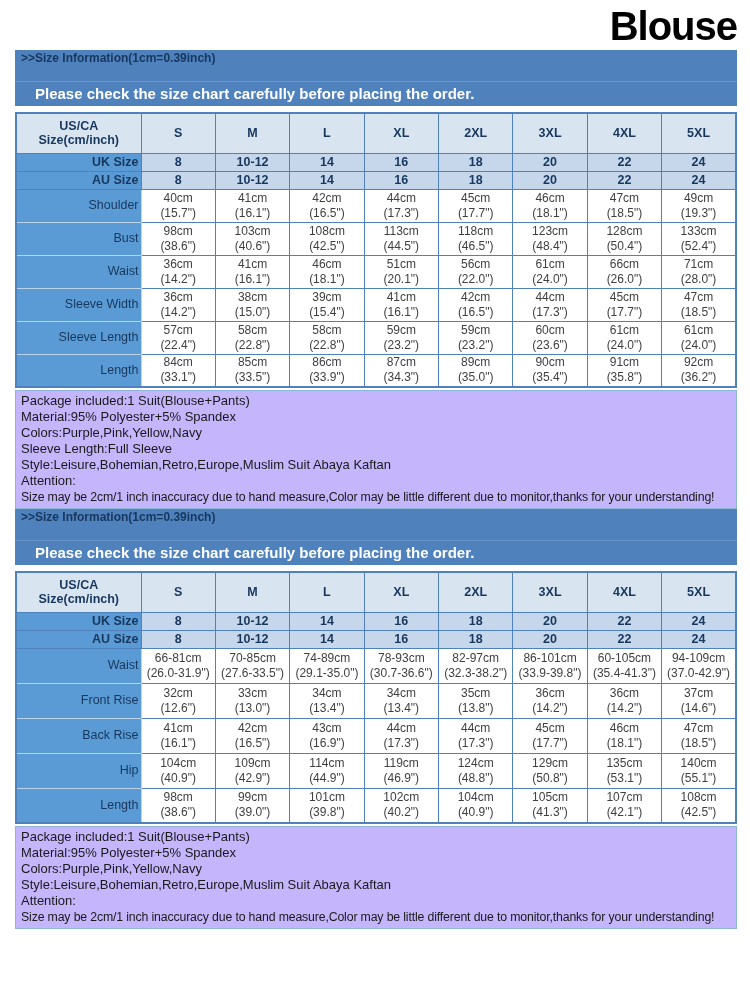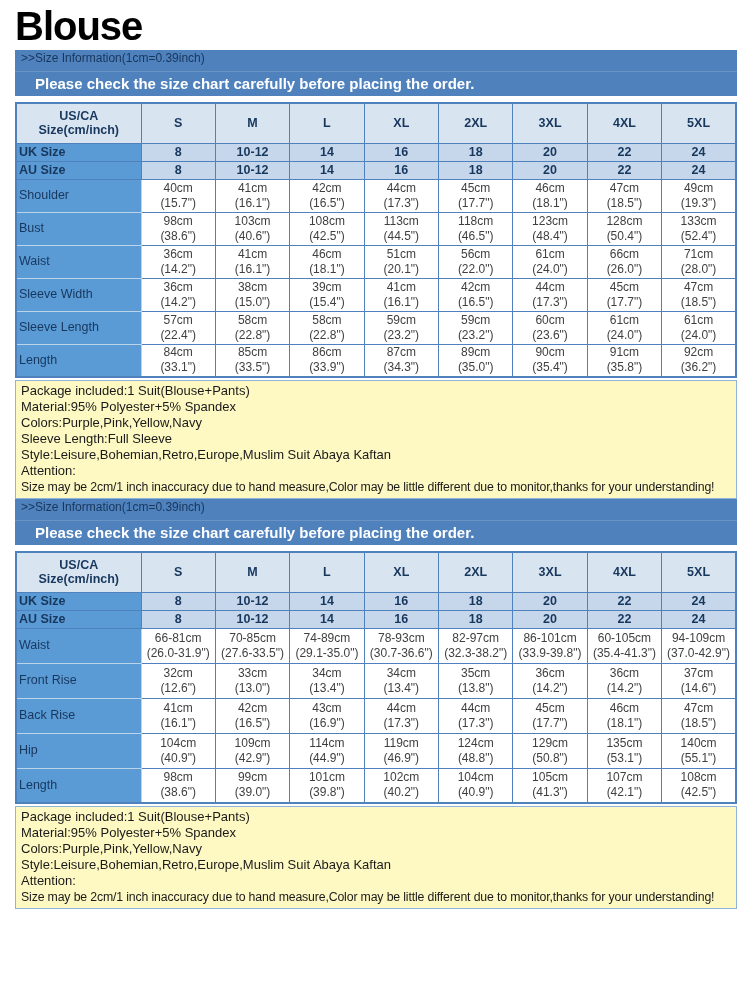--- a/index.html
+++ b/index.html
@@ -16,27 +16,27 @@
   html,body{margin:0;padding:0;}
   body{
     width:750px;height:1000px;background:#ffffff;
     font-family:"Liberation Sans","DejaVu Sans",sans-serif;
     overflow:hidden;
   }
   .page{padding-top:4px;}
   .section{margin:0;}
   .big-title{
     font-size:40px;line-height:44px;font-weight:bold;color:#000;
-    letter-spacing:-1px;margin:0 13px 2px 15px;
+    letter-spacing:-1px;margin:0 13px 2px 15px;text-align:right;
   }
   .section.pants-section .big-title{margin-top:8px;}
   .bar{margin:0 13px 0 15px;background:var(--bar-blue);}
   .bar1{
-    height:22px;line-height:17px;padding-left:6px;
-    font-size:12px;font-weight:normal;color:var(--navy);
+    height:32px;line-height:17px;padding-left:6px;
+    font-size:12px;font-weight:bold;color:var(--navy);
     border-bottom:1px solid #6b94c4;
   }
   .bar2{
     height:24px;line-height:24px;padding-left:20px;
     font-size:15px;font-weight:bold;color:#ffffff;
   }
   table.size-table{
     width:722px;margin:6px 13px 0 15px;
     border-collapse:collapse;table-layout:fixed;
     border:2px solid var(--border-blue);
@@ -53,27 +53,27 @@
   }
   .std-row td{
     background:var(--ukau-light);color:var(--navy);
     font-size:12.5px;font-weight:bold;height:18px;line-height:14px;
   }
   .m-row td{background:#ffffff;color:var(--cell-text);font-size:12px;line-height:15px;}
   .blouse-table .m-row td{height:33px;}
   .pants-table .m-row td{height:35px;}
   .m-row td.label,.std-row td.side{
     background:var(--label-blue);color:var(--navy);font-weight:normal;
-    text-align:left;font-size:12.5px;
+    text-align:right;font-size:12.5px;
   }
   .std-row td.side{font-weight:bold;}
   .m-row td.label{border-color:#bcd4ea;}
   .notes-box{
     margin:2px 13px 0 15px;border:1px solid var(--note-border);
-    padding:2px 4px 3px 5px;background:#fef9c3;
+    padding:2px 4px 3px 5px;background:#c4b5fd;
   }
   .note-line{
     font-size:13px;line-height:16px;color:#1a1a1a;white-space:nowrap;
   }
   .note-line.long{font-size:12.3px;letter-spacing:-0.15px;}
 </style>
 </head>
 <body>
 
 <div class="page">

